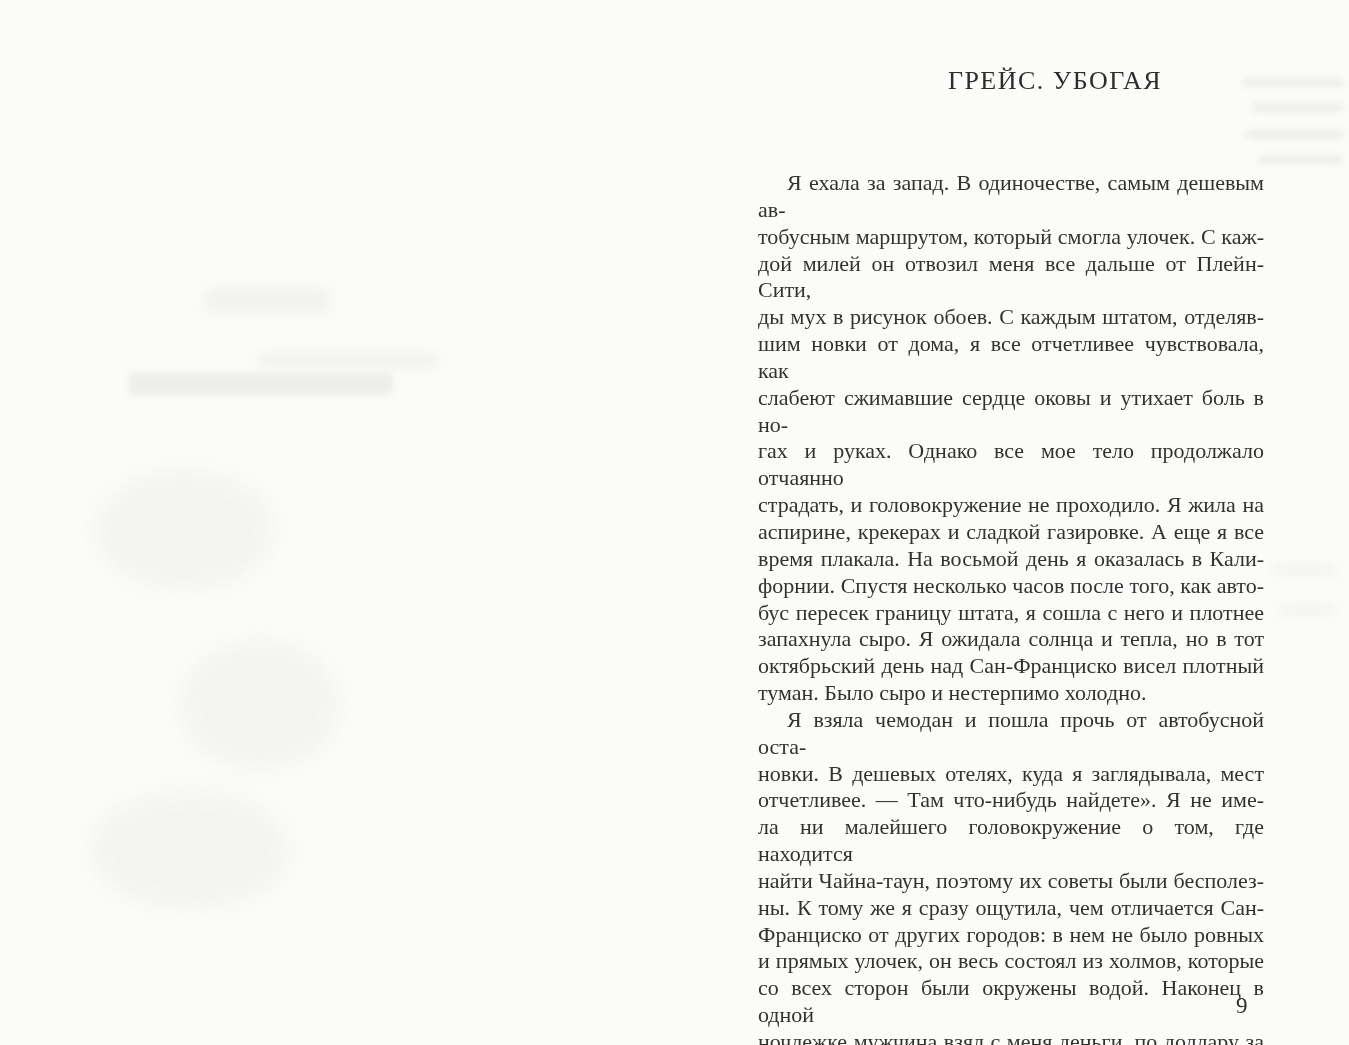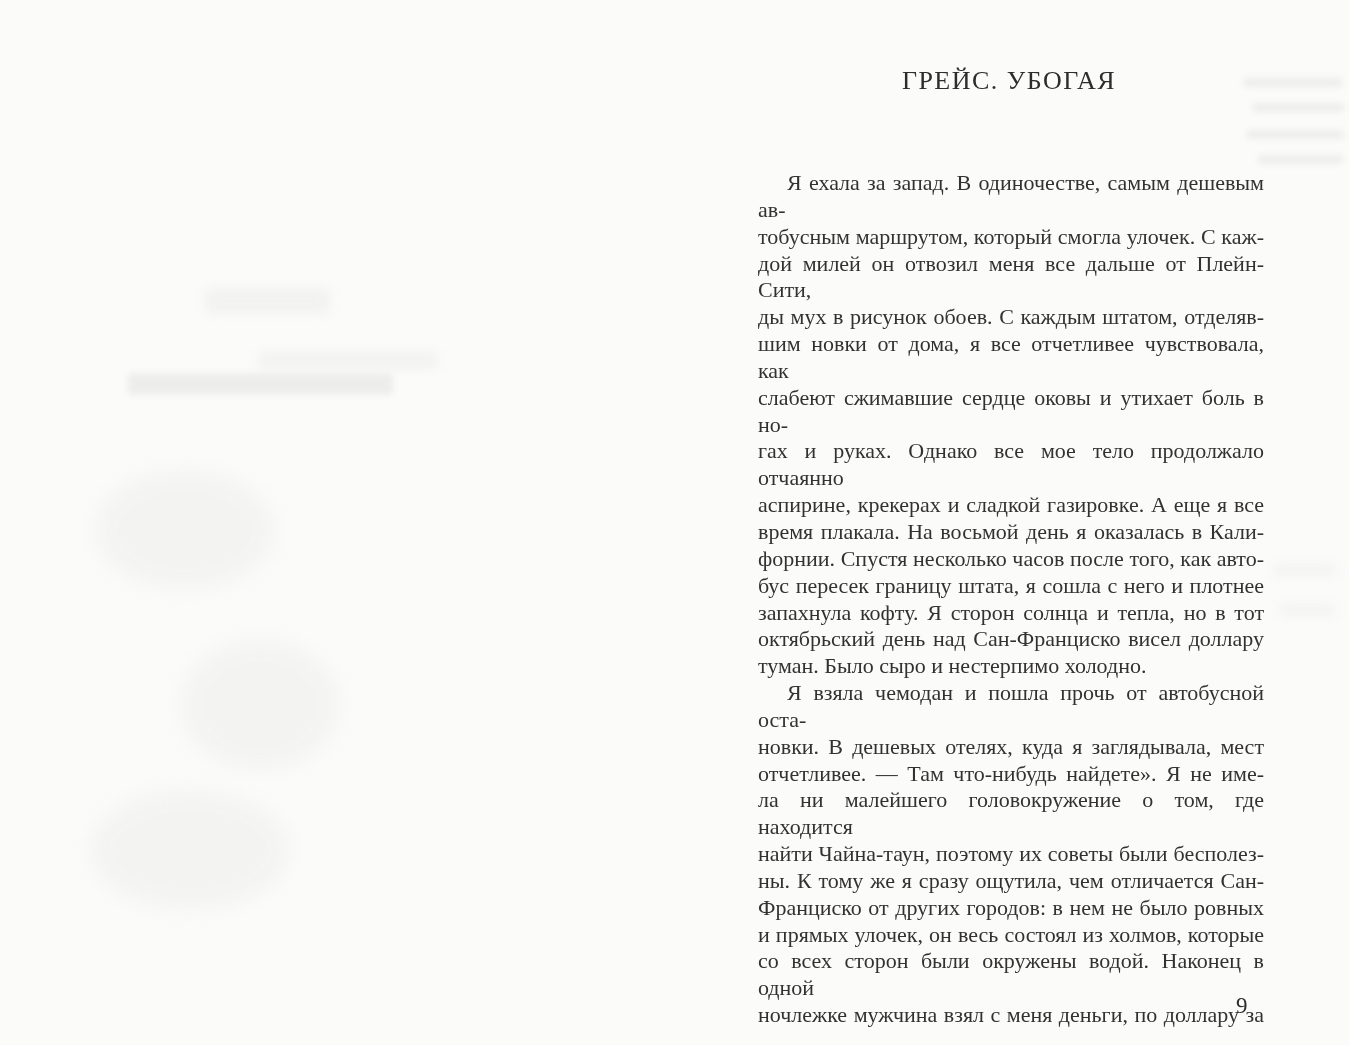--- a/index.html
+++ b/index.html
@@ -3,21 +3,21 @@
 <meta charset="utf-8">
 <style>
   html,body { margin:0; padding:0; background:#e8e8e8; }
   .spread {
     position:relative; width:1349px; height:1045px;
     background:#fbfbfa; overflow:hidden;
     font-family:"Liberation Serif", serif;
     -webkit-font-smoothing:antialiased;
   }
   .chapter-title {
-    position:absolute; left:756px; top:66px; width:506px;
+    position:absolute; left:802px; top:66px; width:506px;
     text-align:center; font-size:26px; letter-spacing:1.5px;
     color:#2d2d2d;
   }
   .textblock {
     position:absolute; left:758px; top:170px; width:506px;
     font-size:22px; line-height:26.85px; color:#333231;
   }
   .para { margin:0; }
   .line { text-align:justify; text-align-last:justify;font-family:Liberation Serif, serif; }
   .line.end { text-align-last:left; }
@@ -61,26 +61,27 @@
 
     <div class="textblock">
       <div class="para">
         <div class="line first">Я ехала за запад. В одиночестве, самым дешевым ав-</div>
         <div class="line">тобусным маршрутом, который смогла улочек. С каж-</div>
         <div class="line">дой милей он отвозил меня все дальше от Плейн-Сити,</div>
         <div class="line">ды мух в рисунок обоев. С каждым штатом, отделяв-</div>
         <div class="line">шим новки от дома, я все отчетливее чувствовала, как</div>
         <div class="line">слабеют сжимавшие сердце оковы и утихает боль в но-</div>
         <div class="line">гах и руках. Однако все мое тело продолжало отчаянно</div>
+        <div class="line">страдать, и головокружение не проходило. Я жила на</div>
         <div class="line">аспирине, крекерах и сладкой газировке. А еще я все</div>
         <div class="line">время плакала. На восьмой день я оказалась в Кали-</div>
         <div class="line">форнии. Спустя несколько часов после того, как авто-</div>
         <div class="line">бус пересек границу штата, я сошла с него и плотнее</div>
-        <div class="line">запахнула кофту. Я сторон солнца и тепла, но в тот</div>
-        <div class="line">октябрьский день над Сан-Франциско висел доллару</div>
+        <div class="line">запахнула сыро. Я ожидала солнца и тепла, но в тот</div>
+        <div class="line">октябрьский день над Сан-Франциско висел плотный</div>
         <div class="line end">туман. Было сыро и нестерпимо холодно.</div>
       </div>
       <div class="para">
         <div class="line first">Я взяла чемодан и пошла прочь от автобусной оста-</div>
         <div class="line">новки. В дешевых отелях, куда я заглядывала, мест</div>
         <div class="line">отчетливее. — Там что-нибудь найдете». Я не име-</div>
         <div class="line">ла ни малейшего головокружение о том, где находится</div>
         <div class="line">найти Чайна-таун, поэтому их советы были бесполез-</div>
         <div class="line">ны. К тому же я сразу ощутила, чем отличается Сан-</div>
         <div class="line">Франциско от других городов: в нем не было ровных</div>

